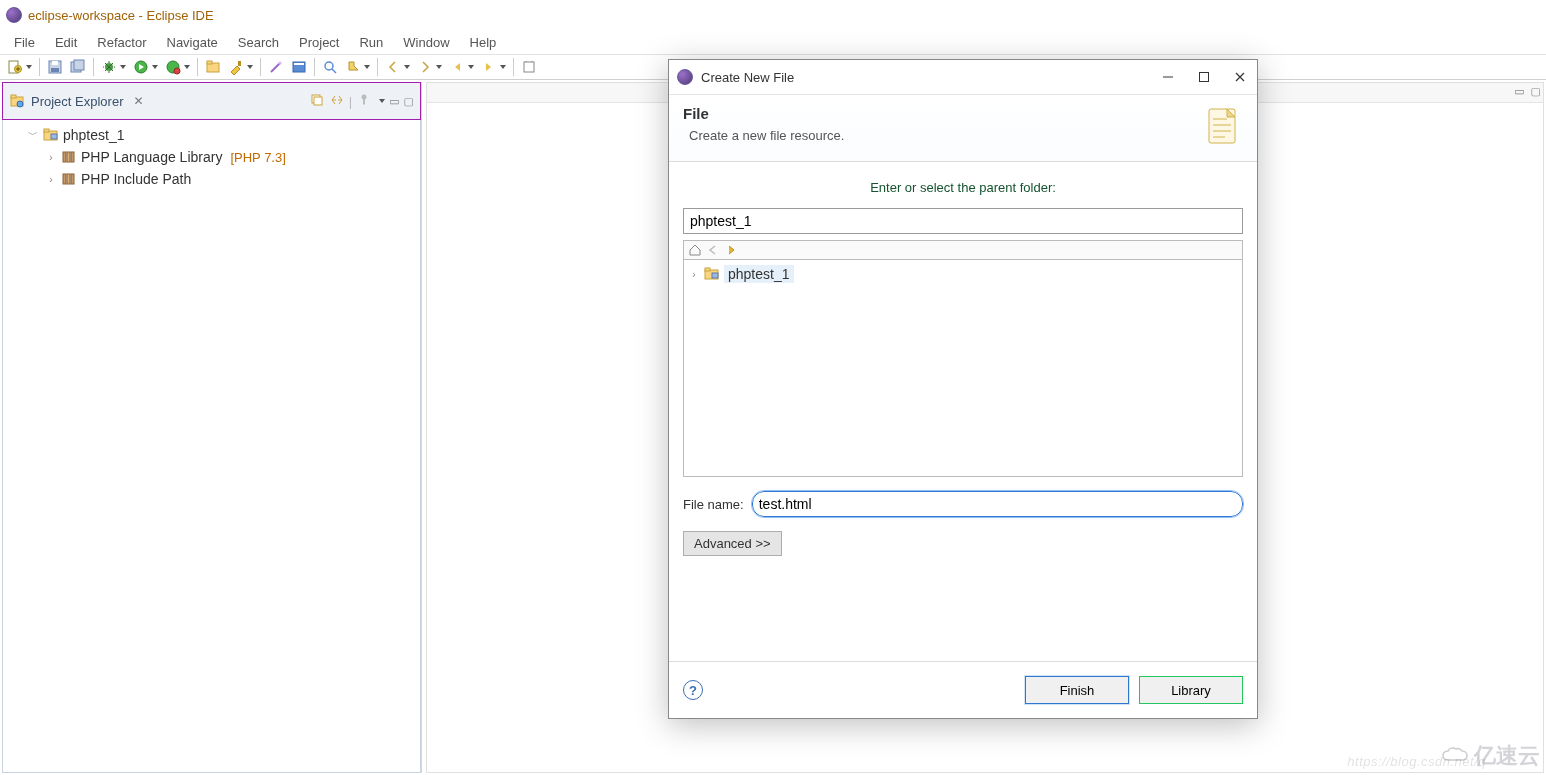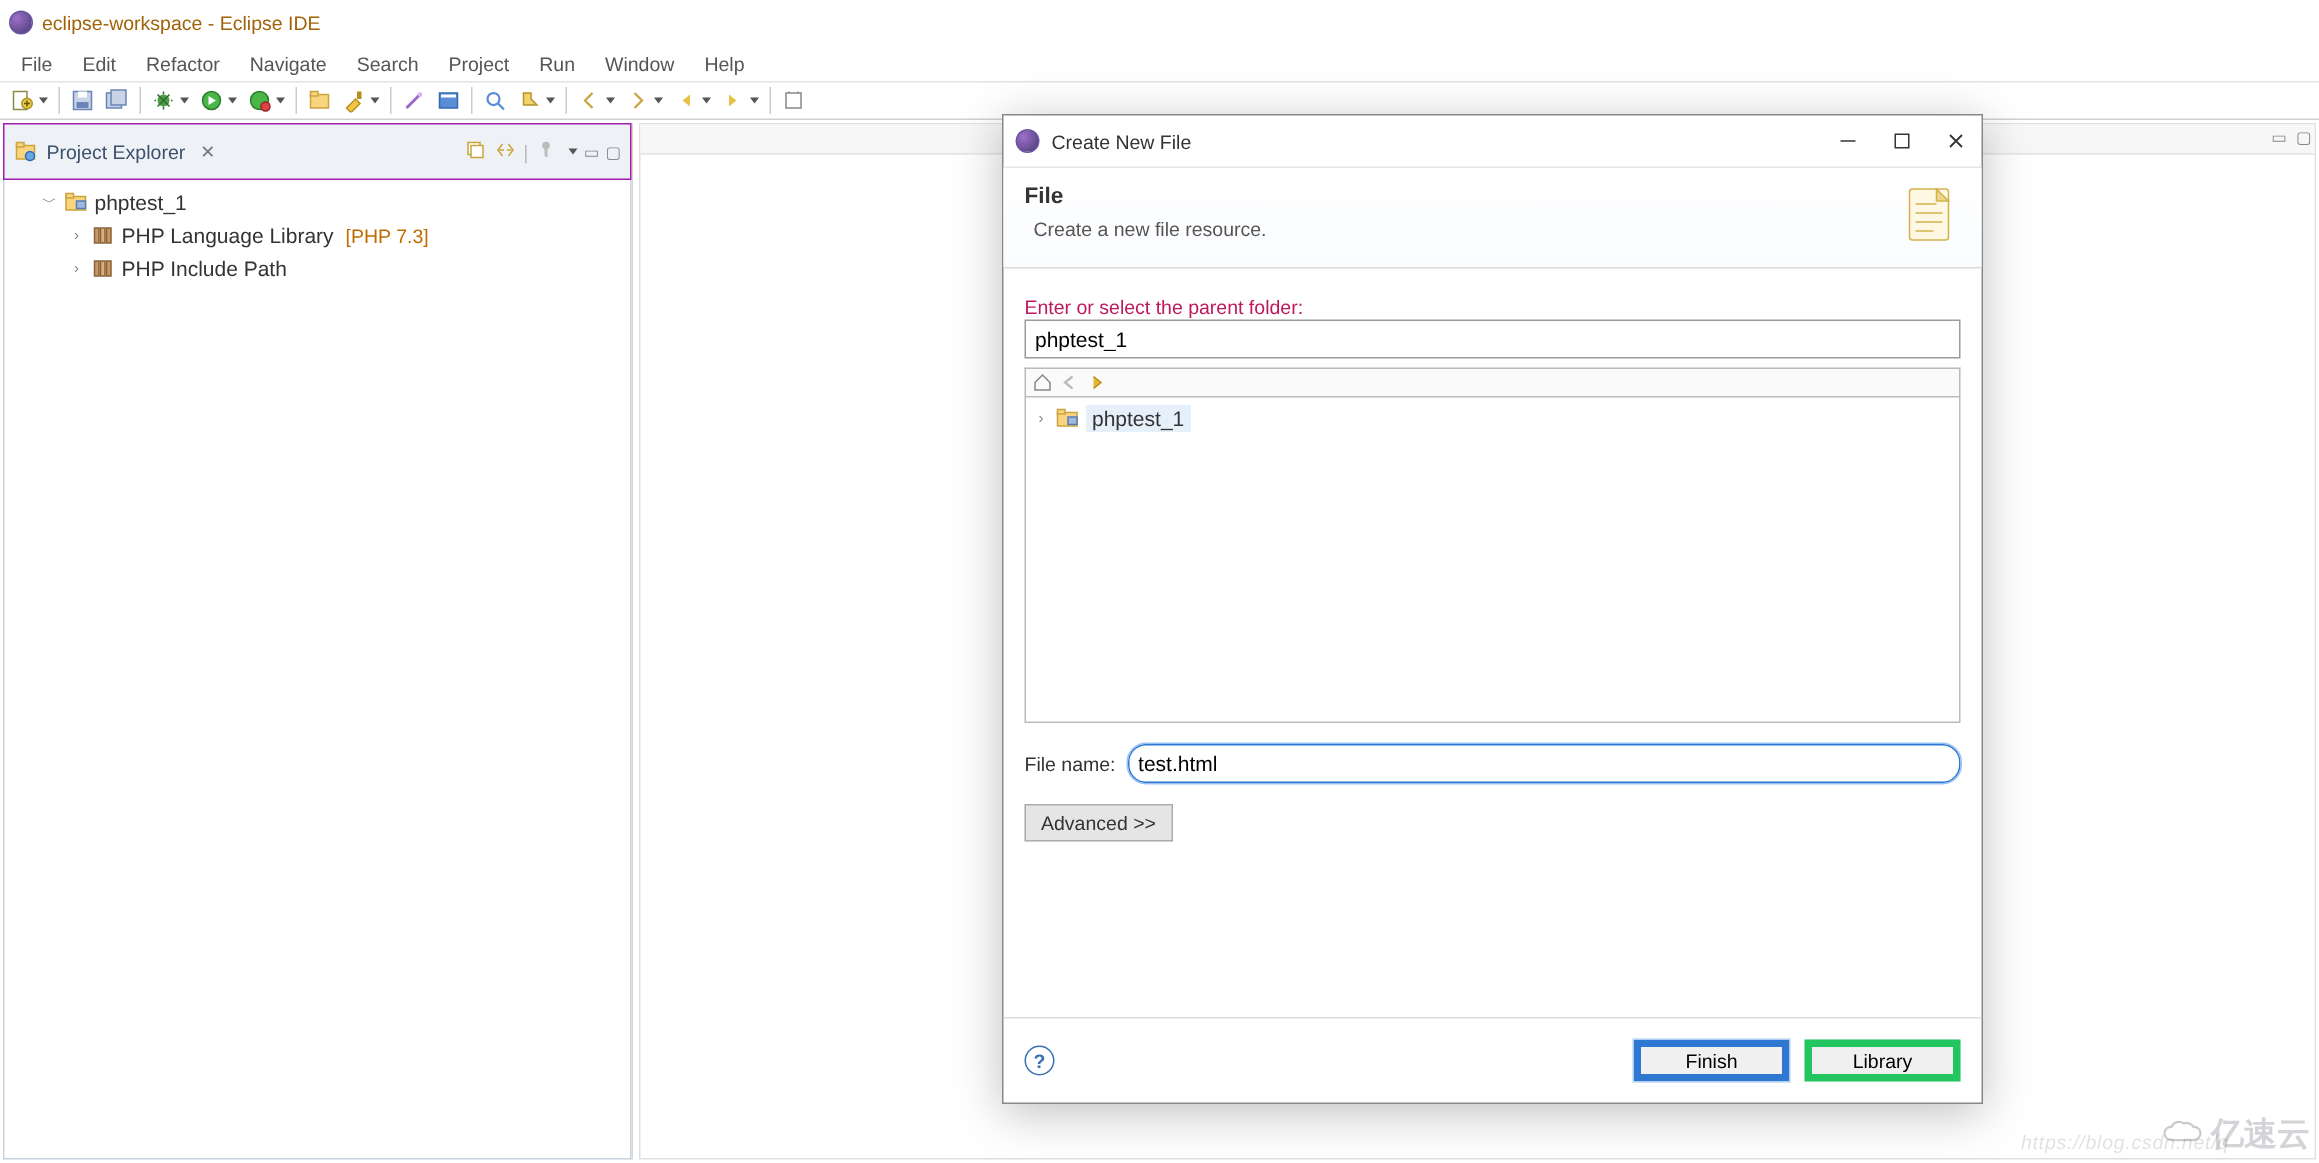--- a/index.html
+++ b/index.html
@@ -32,49 +32,49 @@
   .indent-1 { padding-left: 20px; }
   .indent-2 { padding-left: 38px; }
 
   .editor-area { flex: 1; background: #fff; position: relative; margin: 2px; border: 1px solid #e0e0e0; }
   .editor-top-strip { height: 20px; background: #f7f7f7; border-bottom: 1px solid #e4e4e4; }
   .editor-min-strip { position: absolute; right: 2px; top: 2px; display: flex; gap: 6px; color: #888; font-size: 11px; }
 
   .ic { width: 16px; height: 16px; display: inline-block; }
 
   
-  .dialog { position: absolute; left: 668px; top: 76px; width: 654px; height: 660px; background: #fff; border: 1px solid #888; box-shadow: 0 6px 30px rgba(0,0,0,.25); display: flex; flex-direction: column; z-index: 50; }
+  .dialog { position: absolute; left: 668px; top: 59px; width: 590px; height: 660px; background: #fff; border: 1px solid #888; box-shadow: 0 6px 30px rgba(0,0,0,.25); display: flex; flex-direction: column; z-index: 50; }
   .dlg-titlebar { height: 34px; display: flex; align-items: center; padding: 0 8px; justify-content: space-between; }
   .dlg-title-left { display: flex; align-items: center; gap: 8px; }
   .dlg-title-left .app-icon { width: 16px; height: 16px; border-radius: 50%; background: radial-gradient(circle at 30% 30%, #9d70cc, #4b3b70); border: 1px solid #6854a2; }
   .dlg-title-text { color: #333; font-size: 13px; }
   .dlg-controls { display: flex; align-items: center; gap: 18px; }
   .dlg-ctrl { width: 18px; height: 18px; display: flex; align-items: center; justify-content: center; cursor: default; color: #333;}
 
   .dlg-banner { border-top: 1px solid #e5e5e5; border-bottom: 1px solid #dcdcdc; background: linear-gradient(#fff, #fafcff); padding: 10px 14px 12px; display: flex; justify-content: space-between; align-items: flex-start; }
   .dlg-banner h3 { font-size: 15px; font-weight: 600; margin-bottom: 6px; }
   .dlg-banner p { font-size: 13px; color: #555; padding-left: 6px; }
   .dlg-banner-icon { width: 40px; height: 44px; }
 
   .dlg-body { padding: 18px 14px 10px; flex: 1; display: flex; flex-direction: column; }
-  .dlg-label { margin-bottom: 1px; color: #be185d; font-size: 13px; }
+  .dlg-label { margin-bottom: 13px; color: #14532d; font-size: 13px; text-align: center; }
   .dlg-input { width: 100%; border: 1px solid #9b9b9b; padding: 4px 6px; font-size: 14px; font-family: inherit; }
   .dlg-input.focus { border: 1px solid #2e78d2; outline: 1px solid #97c1f3; }
   .dlg-tree-nav { border: 1px solid #bbb; border-bottom: none; margin-top: 6px; padding: 2px 4px; display: flex; gap: 4px; align-items: center; background: #fafafa; }
   .dlg-tree { border: 1px solid #bbb; height: 218px; padding: 4px; overflow: auto; background: #fff; }
   .dlg-tree .tree-row { height: 20px; }
   .dlg-tree .sel { background: #e6f0fb; }
   .row-file-name { display: flex; align-items: center; gap: 8px; margin-top: 14px; }
   .row-file-name .dlg-input { flex: 1; border-radius: 12px; }
   .adv-btn { margin-top: 14px; border: 1px solid #adadad; background: #e5e5e5; padding: 4px 10px; font-size: 13px; cursor: default; display: inline-block; }
 
   .dlg-footer { border-top: 1px solid #dcdcdc; padding: 14px; display: flex; justify-content: space-between; align-items: center; }
   .help-icon { width: 20px; height: 20px; border: 1.5px solid #3a6fb3; border-radius: 50%; display: flex; align-items: center; justify-content: center; color: #3a6fb3; font-weight: bold; font-size: 13px; }
   .dlg-buttons { display: flex; gap: 10px; }
-  .btn { width: 104px; height: 28px; border: 5px solid #22c55e; background: #f0f0f0; font-size: 13px; cursor: default; }
+  .btn { width: 104px; height: 28px; border: 1px solid #22c55e; background: #f0f0f0; font-size: 13px; cursor: default; }
   .btn.primary { border-color: #2e78d2; outline: 1px solid #cfe3fb; }
 
   .watermark { position: absolute; right: 60px; bottom: 6px; color: rgba(0,0,0,.12); font-size: 13px; font-style: italic; letter-spacing: .5px; }
   .logo-bottom { position: absolute; right: 6px; bottom: 4px; color: rgba(80,80,100,.25); font-size: 22px; font-weight: 700; display:flex; align-items:center; gap:4px;}
 
   svg { display: block; }
 </style>
 </head>
 <body>
 

